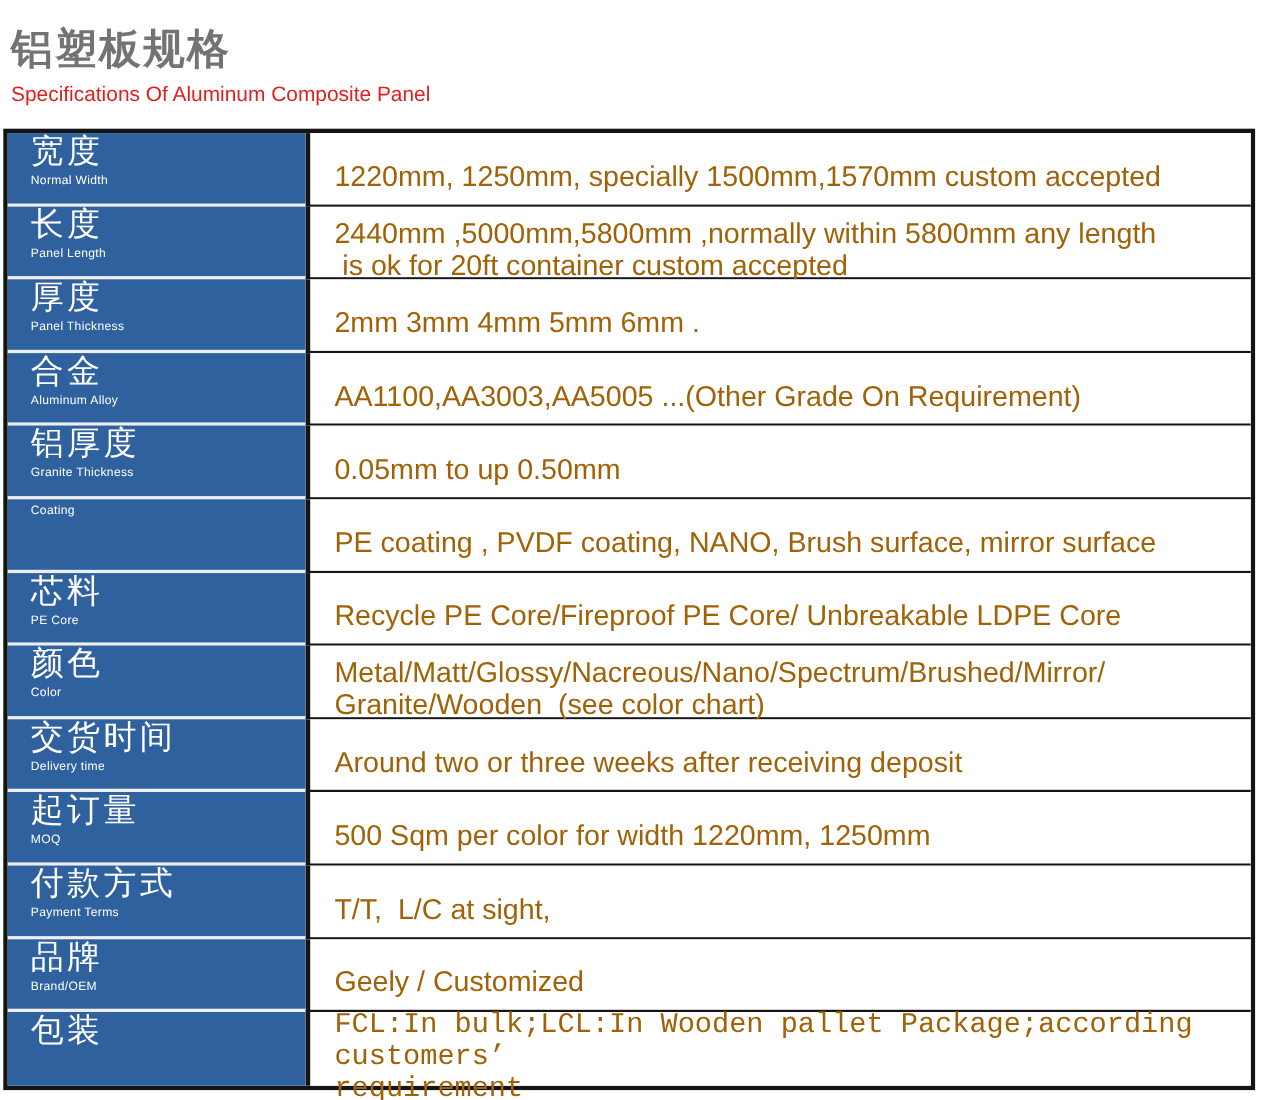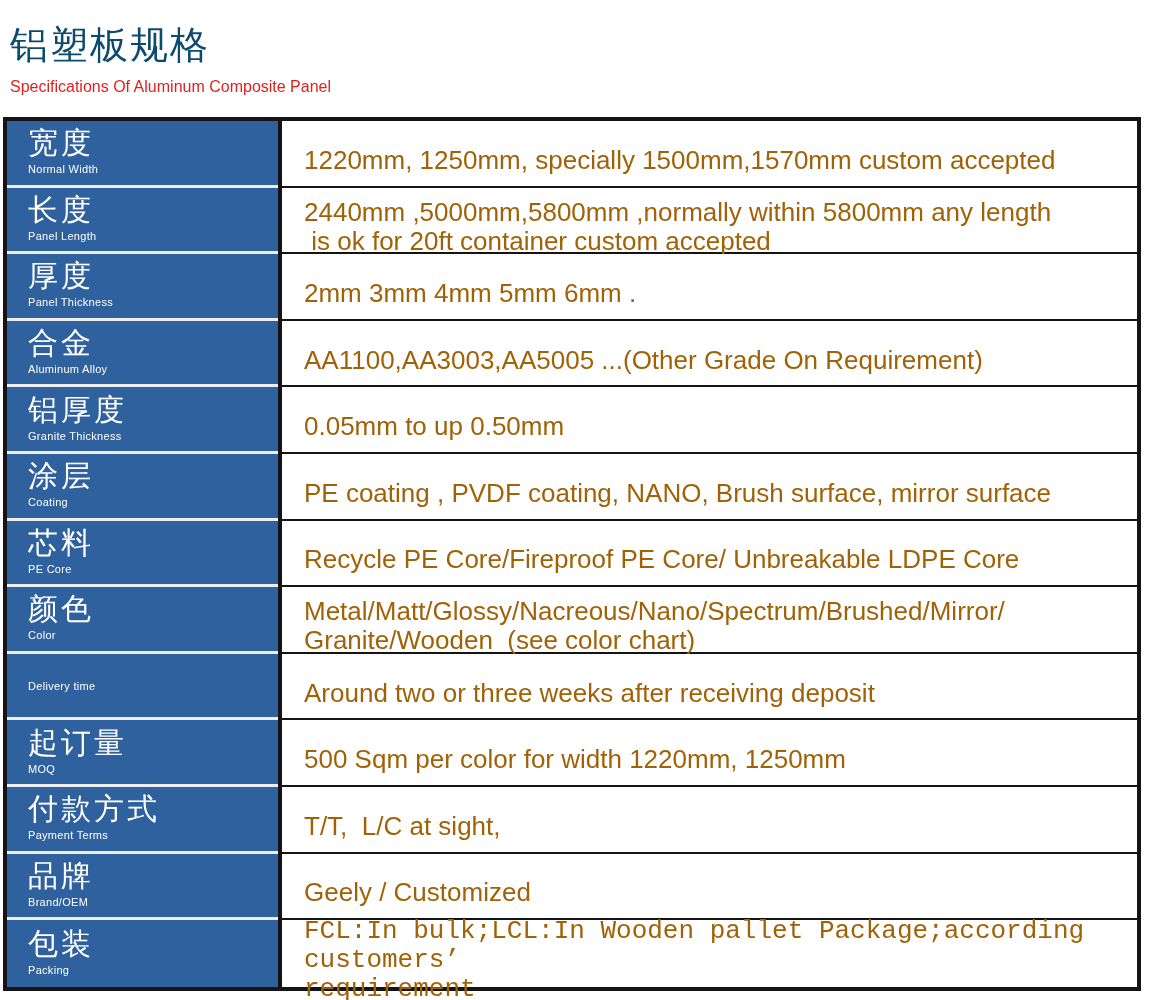--- a/index.html
+++ b/index.html
@@ -17,27 +17,27 @@
     height: 1000px;
     background: #ffffff;
   }
   .header {
     padding: 24px 0 0 10px;
   }
   .title-zh {
     margin: 0;
     font-size: 38px;
     line-height: 42px;
-    font-weight: normal;
-    color: #0c4a6e;
+    font-weight: bold;
+    color: #737373;
     letter-spacing: 2px;
   }
   .title-en {
     margin: 7px 0 0 0;
-    font-size: 16px;
+    font-size: 19px;
     line-height: 27px;
     font-weight: normal;
     color: #e21f1f;
   }
   .spec-table {
     margin: 17px 5px 0 3px;
     width: 1138px;
     border: 4px solid #141414;
     box-sizing: border-box;
     background: #ffffff;
@@ -48,21 +48,21 @@
     box-sizing: border-box;
   }
   .label-cell {
     width: 271px;
     box-sizing: border-box;
     background: #2f619e;
     color: #ffffff;
     padding-left: 21px;
     display: flex;
     flex-direction: column;
-    justify-content: center;
+    justify-content: flex-start;
     border-bottom: 3px solid #eeeeee;
   }
   .row:last-child .label-cell { border-bottom: none; }
   .label-zh {
     font-size: 30px;
     line-height: 33px;
     letter-spacing: 3px;
     font-weight: normal;
   }
   .label-en {
@@ -141,21 +141,20 @@
         <div class="label-cell">
           <div class="label-zh">铝厚度</div>
           <div class="label-en">Granite Thickness</div>
         </div>
         <div class="value-cell">
           <div class="value-text">0.05mm to up 0.50mm</div>
         </div>
       </div>
       <div class="row">
         <div class="label-cell">
-          <div class="label-zh">涂层</div>
           <div class="label-en">Coating</div>
         </div>
         <div class="value-cell">
           <div class="value-text">PE coating , PVDF coating, NANO, Brush surface, mirror surface</div>
         </div>
       </div>
       <div class="row">
         <div class="label-cell">
           <div class="label-zh">芯料</div>
           <div class="label-en">PE Core</div>
@@ -169,20 +168,21 @@
           <div class="label-zh">颜色</div>
           <div class="label-en">Color</div>
         </div>
         <div class="value-cell">
           <div class="value-text">Metal/Matt/Glossy/Nacreous/Nano/Spectrum/Brushed/Mirror/
 Granite/Wooden  (see color chart)</div>
         </div>
       </div>
       <div class="row">
         <div class="label-cell">
+          <div class="label-zh">交货时间</div>
           <div class="label-en">Delivery time</div>
         </div>
         <div class="value-cell">
           <div class="value-text">Around two or three weeks after receiving deposit</div>
         </div>
       </div>
       <div class="row">
         <div class="label-cell">
           <div class="label-zh">起订量</div>
           <div class="label-en">MOQ</div>
@@ -205,21 +205,20 @@
           <div class="label-zh">品牌</div>
           <div class="label-en">Brand/OEM</div>
         </div>
         <div class="value-cell">
           <div class="value-text">Geely / Customized</div>
         </div>
       </div>
       <div class="row">
         <div class="label-cell">
           <div class="label-zh">包装</div>
-          <div class="label-en">Packing</div>
         </div>
         <div class="value-cell">
           <div class="value-text">FCL:In bulk;LCL:In Wooden pallet Package;according customers’
 requirement</div>
         </div>
       </div>
     </div>
 </div>
 
 </body></html>

